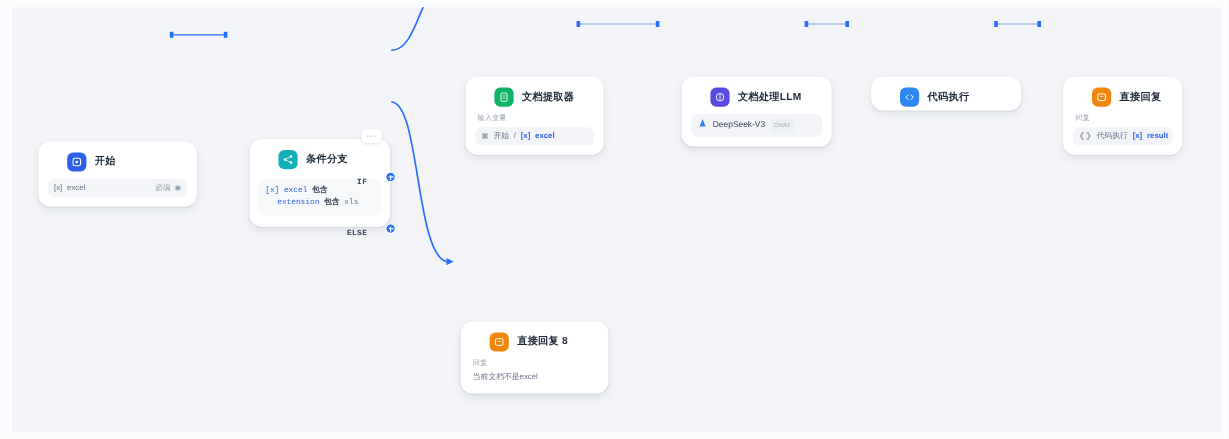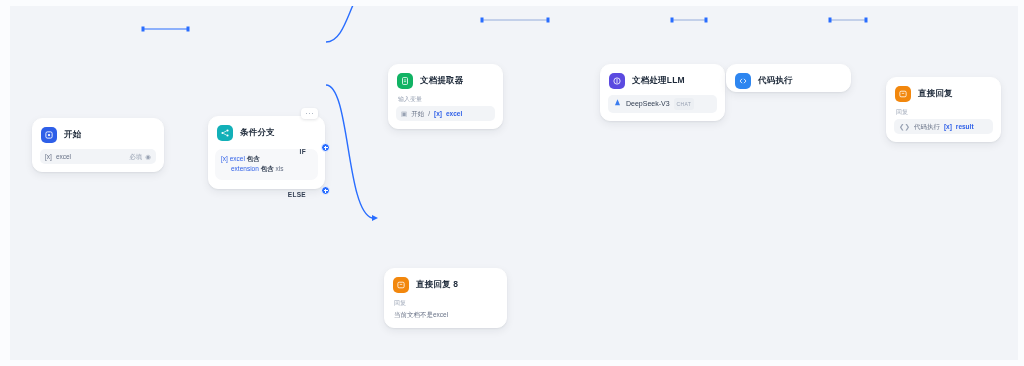--- a/index.html
+++ b/index.html
@@ -39,21 +39,21 @@
     border: 1px solid #ffffff;
     border-radius: 10px;
     box-shadow: 0 1px 2px rgba(16,24,40,0.06), 0 3px 8px rgba(16,24,40,0.07);
     z-index: 3;
   }
 
   .node-head {
     display: flex;
     align-items: center;
     gap: 7px;
-    padding: 8px 10px 6px 8px;
+    padding: 8px 10px 6px 23px;
     text-align: center;
   }
 
   .node-icon {
     width: 16px;
     height: 16px;
     border-radius: 5px;
     flex: 0 0 auto;
     display: flex;
     align-items: center;
@@ -109,21 +109,21 @@
     display: flex;
     align-items: center;
     gap: 3px;
   }
 
   
   #node-start { left: 22px; top: 112px; width: 132px; }
   #node-start .node-body { padding: 0 7px 7px 7px; }
 
   
-  #node-cond { left: 198px; top: 110px; width: 117px; padding-bottom: 2px; }
+  #node-cond { left: 198px; top: 110px; width: 117px; padding-bottom: 2px; font-family: Liberation Mono, monospace; }
   #node-cond .cond-box {
     background: #f7f8fa;
     border-radius: 7px;
     margin: 2px 6px 6px 6px;
     padding: 5px 6px 6px 6px;
   }
   .cond-line1 { font-size: 6.5px; line-height: 10px; white-space: nowrap; }
   .cond-line2 { font-size: 6.5px; line-height: 10px; padding-left: 10px; white-space: nowrap; }
   .cond-op { color: #344054; font-weight: bold; }
   .cond-val { color: #667085; }
@@ -174,34 +174,34 @@
     content: "";
     position: absolute;
     background: #fff;
   }
   .port::before { width: 4px; height: 1px; }
   .port::after { width: 1px; height: 4px; }
 
   
   #node-doc { left: 378px; top: 58px; width: 115px; }
   
-  #node-llm { left: 590px; top: 58px; width: 125px; }
+  #node-llm { left: 558px; top: 58px; width: 125px; }
   .model-row {
     display: flex; align-items: center; gap: 4px;
     background: #f2f4f7; border-radius: 5px; padding: 3px 5px;
     font-size: 7px; color: #344054; line-height: 10px;
   }
   .chat-badge {
     font-size: 5px; color: #98a2b3; background: #eceff3;
     border-radius: 3px; padding: 1px 3px; letter-spacing: .3px;
   }
   
   #node-code { left: 716px; top: 58px; width: 125px; height: 28px; }
   
-  #node-ans1 { left: 876px; top: 71px; width: 115px; }
+  #node-ans1 { left: 876px; top: 58px; width: 99px; }
   
   #node-ans2 { left: 374px; top: 262px; width: 123px; }
   .ans-text { font-size: 6.5px; color: #667085; line-height: 10px; padding: 0 2px; white-space: nowrap;}
 </style>
 </head>
 <body>
 
 <div id="canvas">
 
   <svg id="edges" viewBox="0 0 1008 354">

